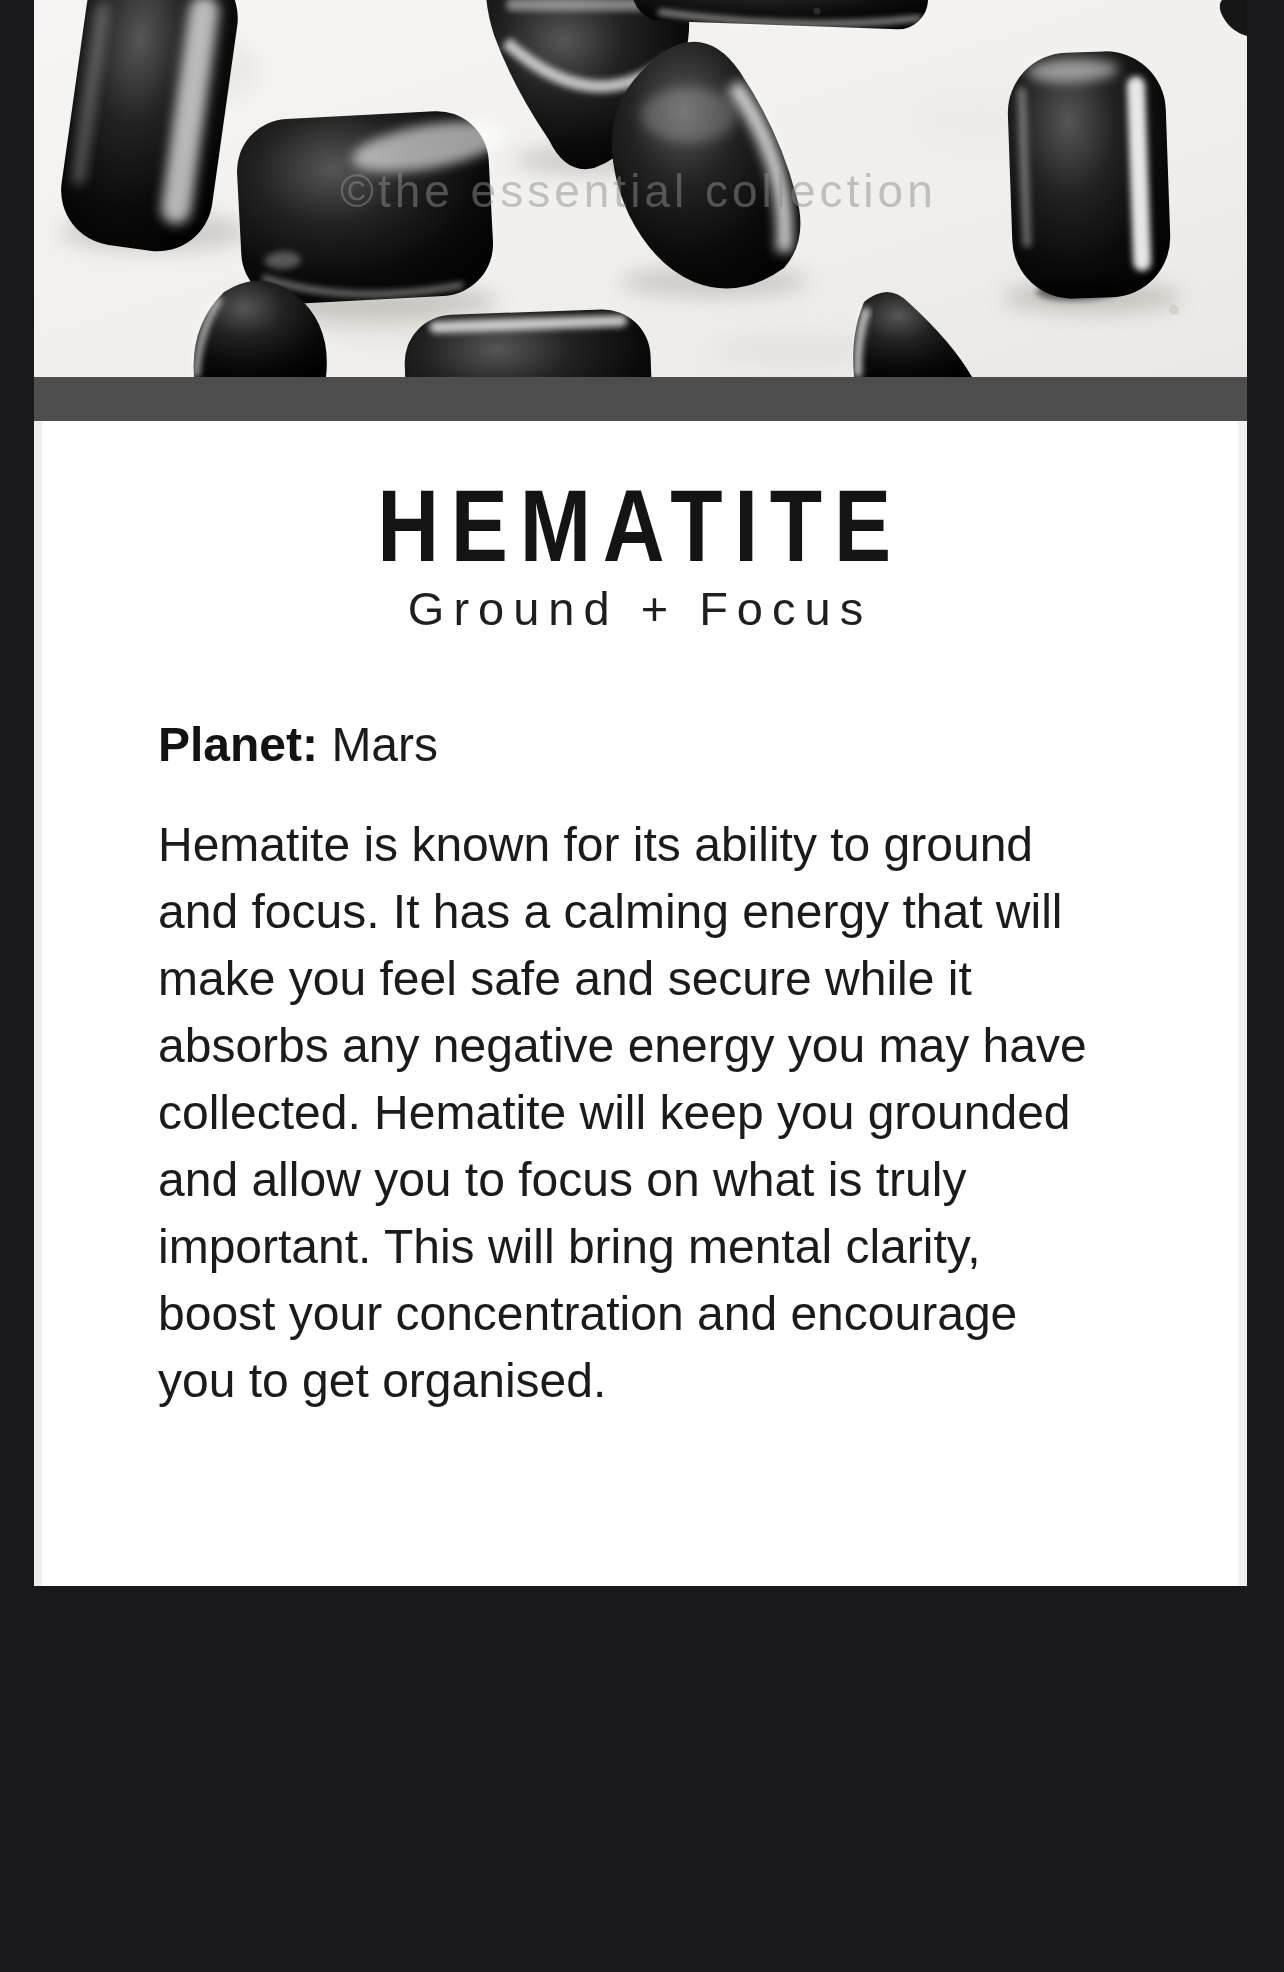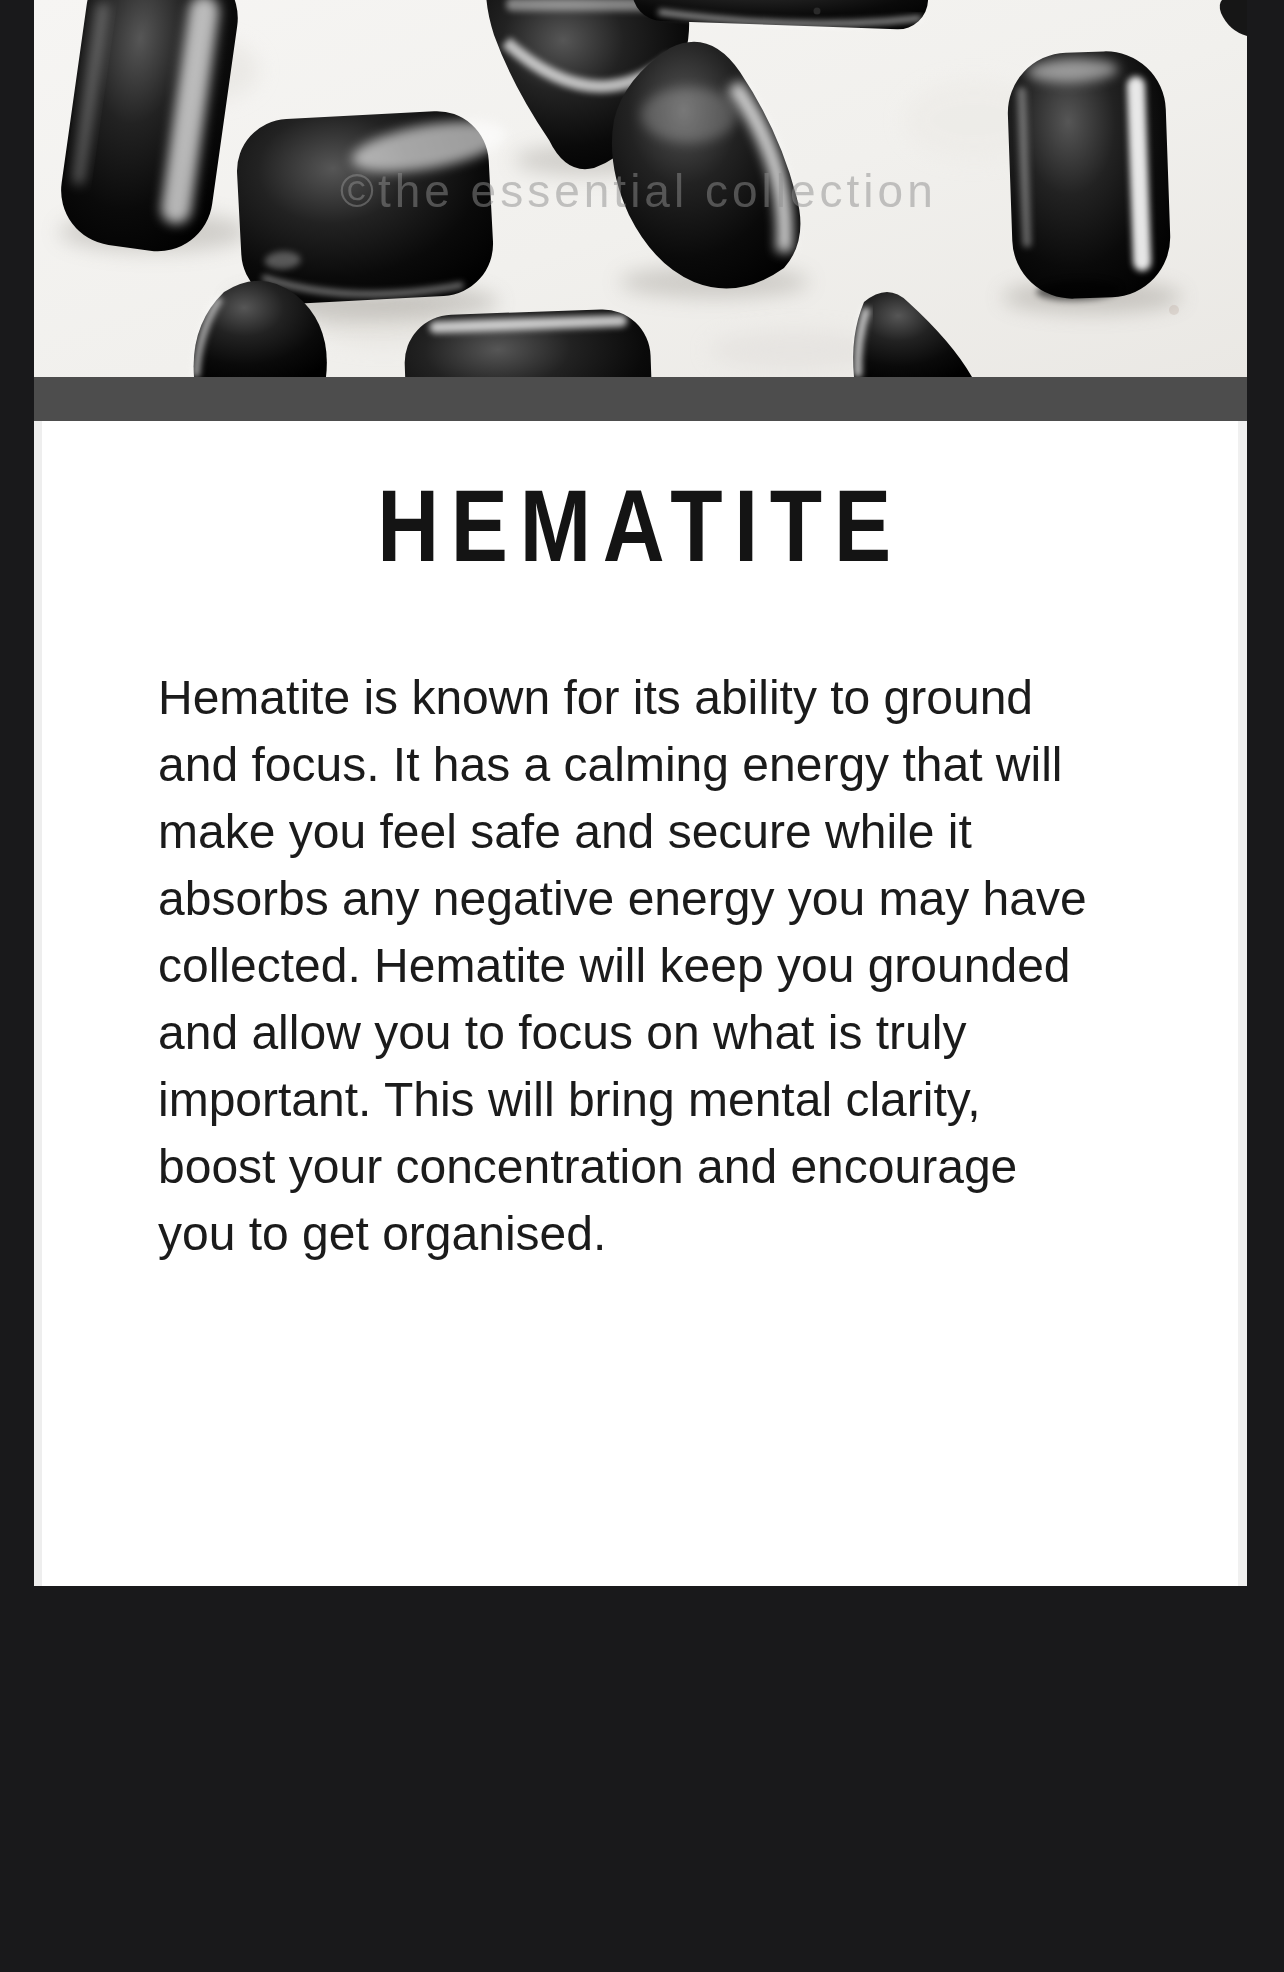--- a/index.html
+++ b/index.html
@@ -67,21 +67,21 @@
   }
   .text-block {
     padding: 0 60px 0 116px;
     font-size: 48px;
     line-height: 67px;
   }
   .props { margin-top: 79px; }
   .prop-row { margin: 0; }
   .prop-label, .affirmation-label { font-weight: 700; color: #131313; }
   .description {
-    margin-top: 87px;
+    margin-top: 33px;
     white-space: pre-line;
   }
   .affirmation {
     margin-top: 77px;
   }
   .affirmation-text { white-space: pre-line; }
 </style>
 </head>
 <body>
 
@@ -185,22 +185,24 @@
 
       <text x="306" y="207" font-size="46" letter-spacing="4" fill="#8f8f8f" opacity="0.5" font-family="Liberation Sans, sans-serif">©the essential collection</text>
     </svg>
   </div>
 
   <div class="divider"></div>
 
   <div class="content">
 
     <h1 class="main-title">HEMATITE</h1>
+    <p class="subtitle">Ground + Focus</p>
 
     <div class="text-block props">
+      <p class="prop-row"><span class="prop-label">Planet:</span> <span class="prop-value">Mars</span></p>
     </div>
 
     <p class="text-block description">Hematite is known for its ability to ground
 and focus. It has a calming energy that will
 make you feel safe and secure while it
 absorbs any negative energy you may have
 collected. Hematite will keep you grounded
 and allow you to focus on what is truly
 important. This will bring mental clarity,
 boost your concentration and encourage

